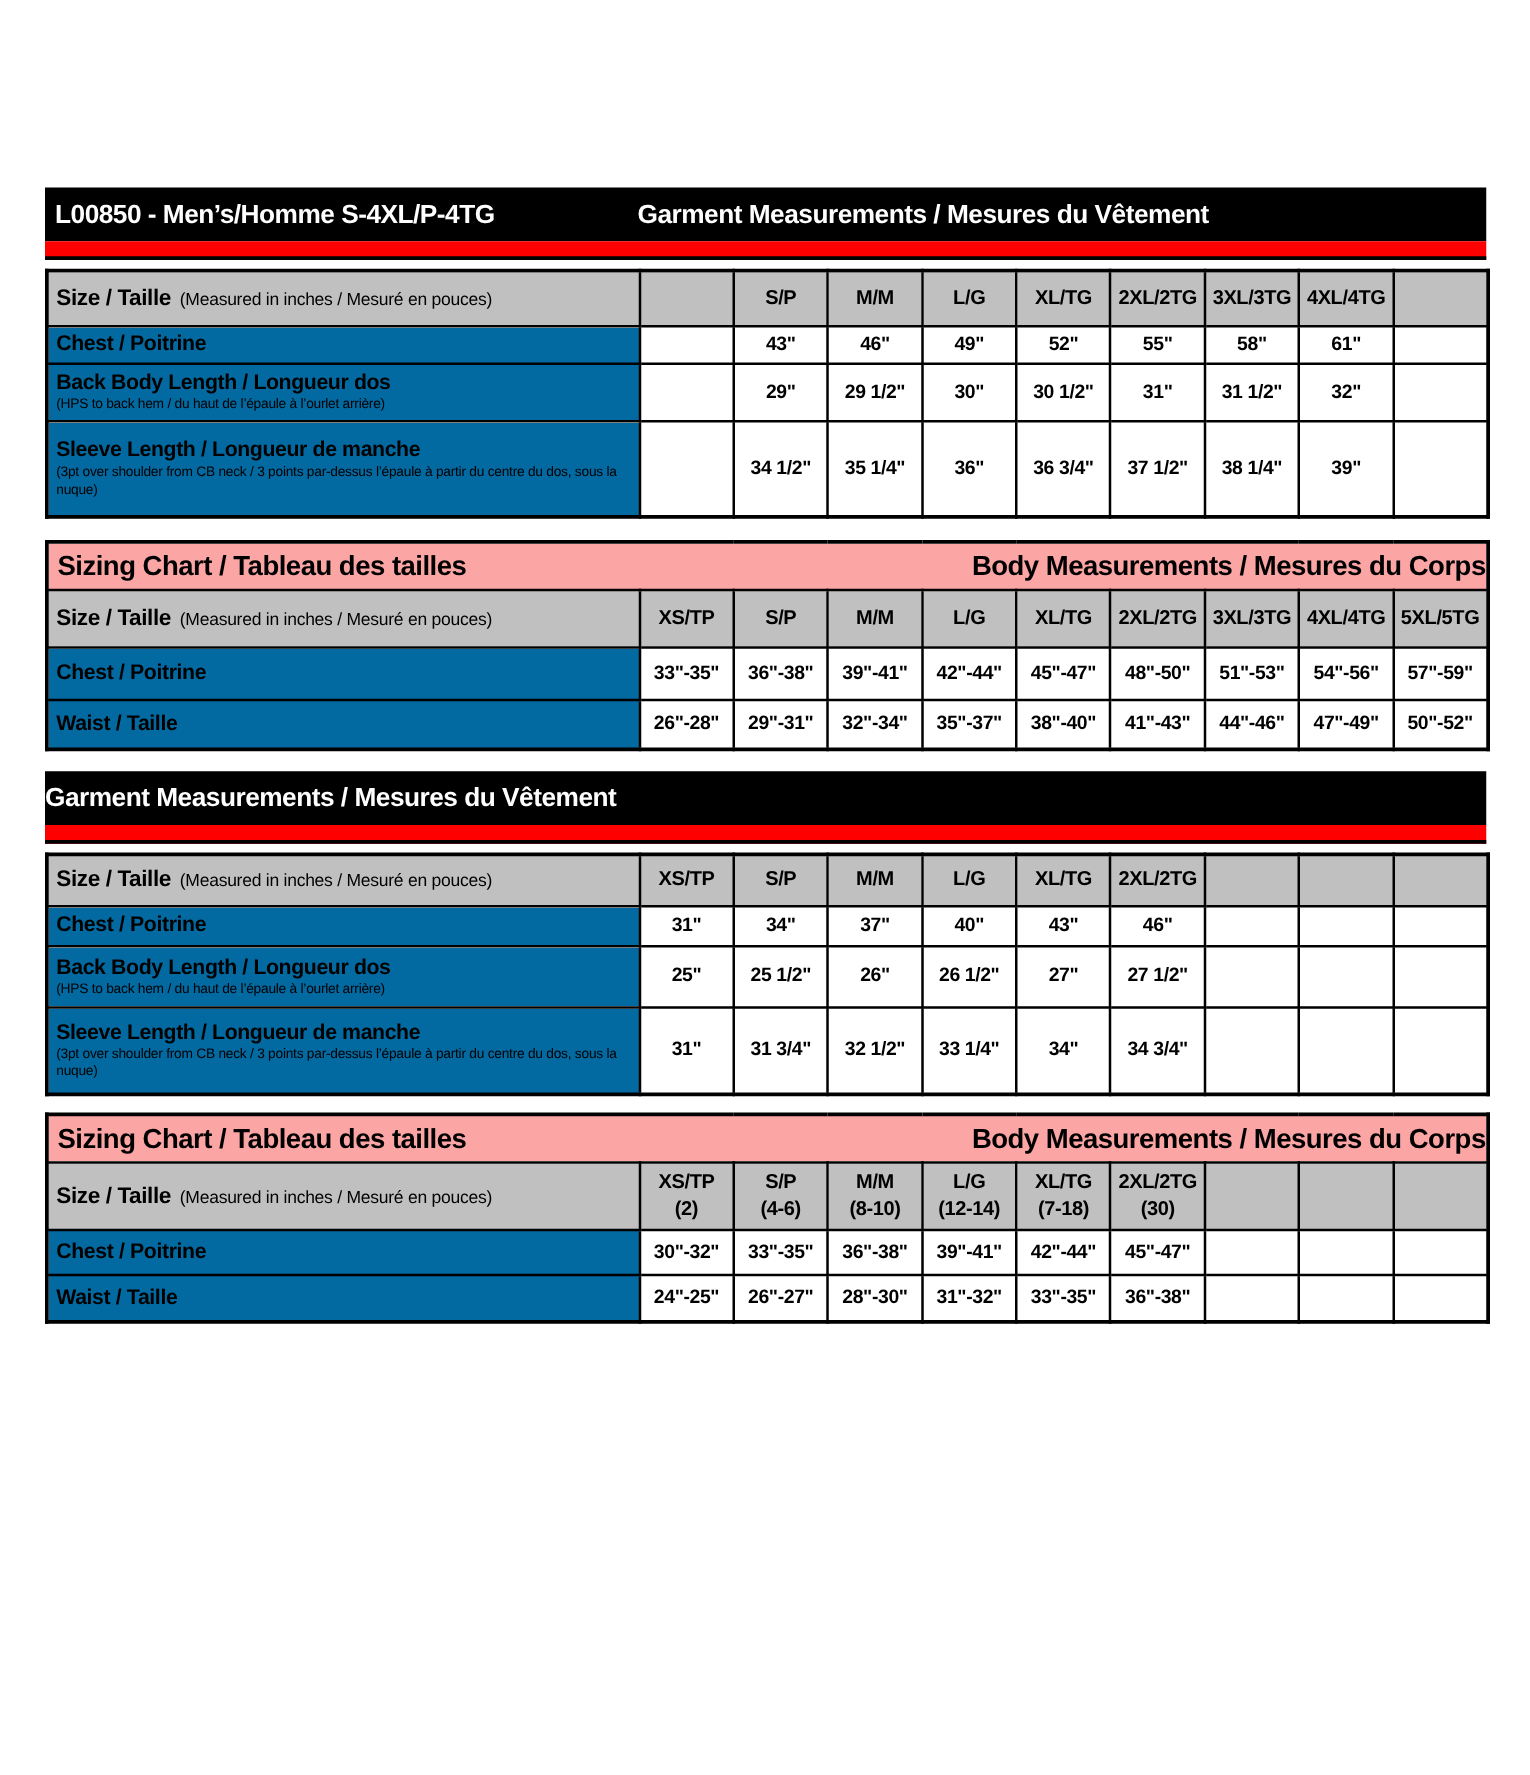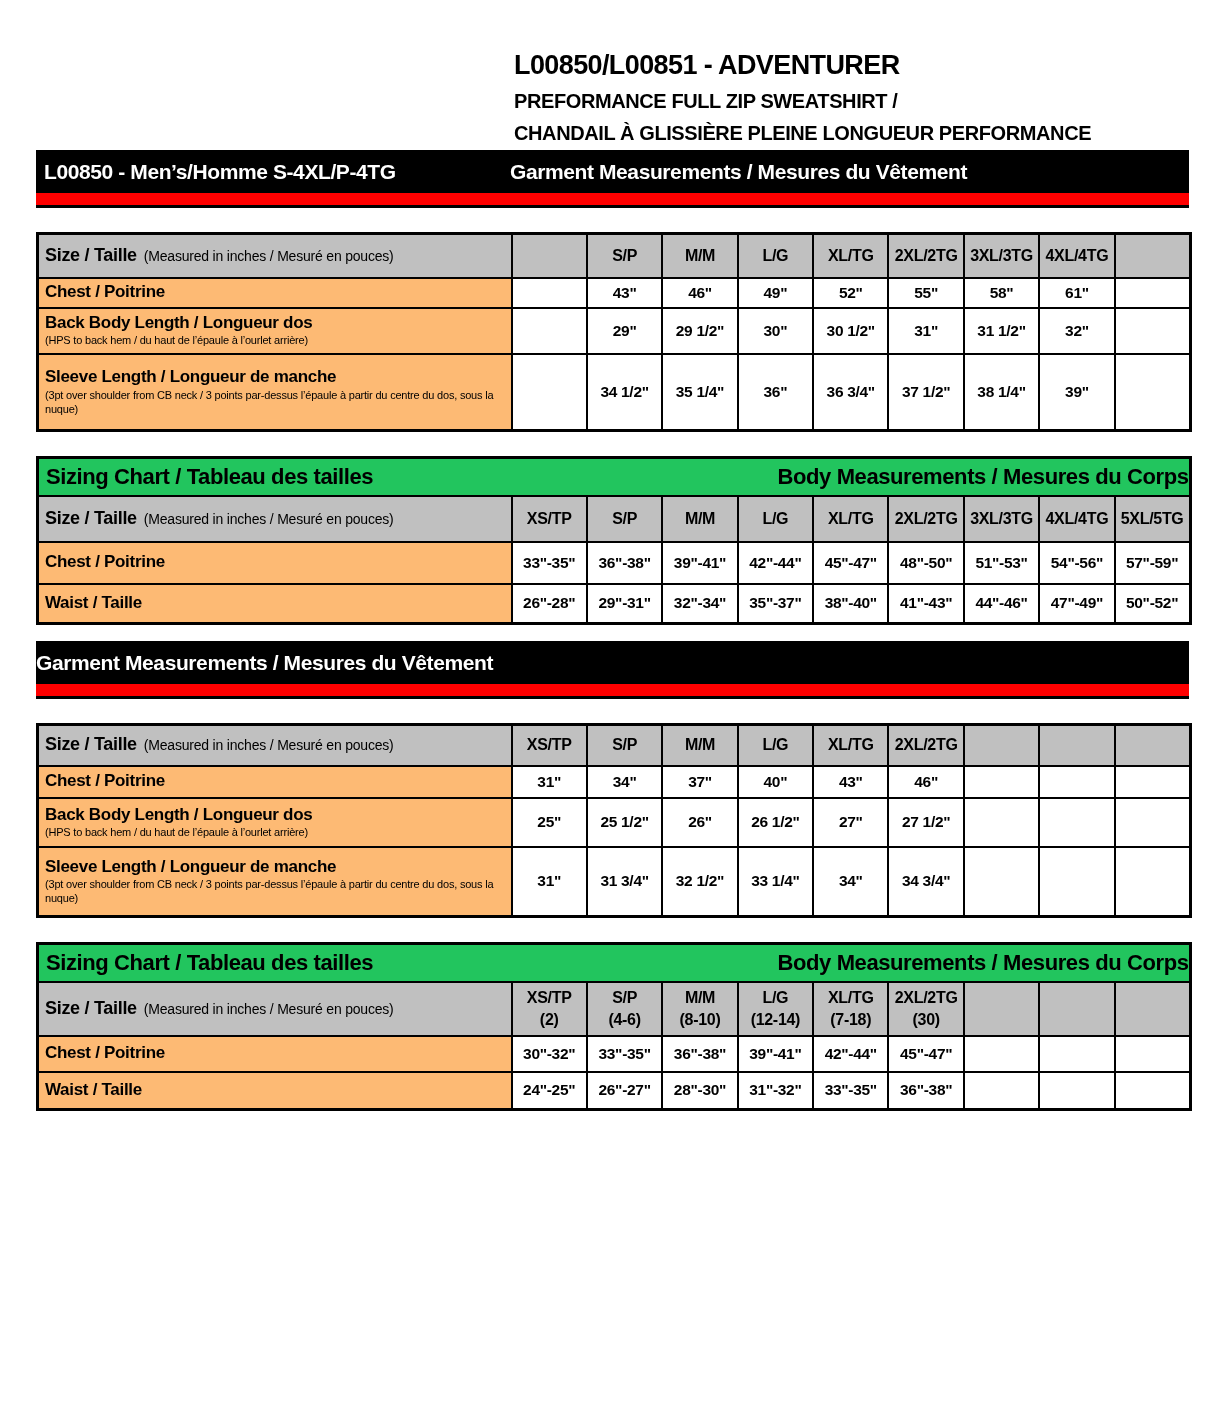--- a/index.html
+++ b/index.html
@@ -21,31 +21,31 @@
     background:#000; color:#fff; height:43px;
     display:flex; align-items:center;
     font-weight:bold; font-size:21px; letter-spacing:-0.4px;
   }
   .black-bar .bar-left { width:474px; padding-left:8px; flex:none; }
   .black-bar .bar-right { flex:1; text-align:left; }
   .red-stripe { height:15px; background:#FF0000; border-bottom:3px solid #000; }
 
   table.sheet {
     border-collapse:collapse; table-layout:fixed;
-    width:1153px; border:3px solid #000; margin-top:24px;
+    width:1153px; border:3px solid #000; margin-top:7px;
   }
   .white-head-table { margin-top:0; }
   table.sheet td { border:2px solid #000; vertical-align:middle; overflow:hidden; }
 
-  td.white-header-cell { background:#22c55e; height:38px; }
+  td.white-header-cell { background:#fca5a5; height:38px; }
   .white-header { display:flex; align-items:center; font-weight:bold; font-size:22px; letter-spacing:-0.4px; }
   .white-header .wh-left { width:466px; padding-left:7px; flex:none; }
   .white-header .wh-right { flex:1; text-align:right; }
 
-  td.label-cell { background:#fdba74; padding:2px 6px 3px 6px; }
+  td.label-cell { background:#0369a1; padding:2px 6px 3px 6px; }
   tr.size-row td { background:#C0C0C0; }
   td.data-cell { background:#fff; text-align:center; font-weight:bold; font-size:15.5px; letter-spacing:-0.3px; }
   tr.size-row td.size-cell { text-align:center; font-weight:bold; font-size:16px; letter-spacing:-0.3px; }
   .size-cell .two-line { line-height:1.35; }
   .size-label { font-weight:bold; font-size:18px; letter-spacing:-0.3px; }
   .size-note { font-weight:normal; font-size:14px; margin-left:7px; letter-spacing:-0.2px; }
   .row-label { font-weight:bold; font-size:17px; letter-spacing:-0.3px; line-height:1.25; }
   .row-sub { font-weight:normal; font-size:11px; letter-spacing:-0.2px; line-height:1.3; }
 
   
@@ -66,25 +66,20 @@
 
   .section.mens-garment { margin-top:0; }
   .section.mens-body { margin-top:17px; }
   .section.ladies-garment { margin-top:16px; }
   .section.ladies-body { margin-top:13px; }
 </style>
 </head>
 <body>
 
 <div class="header-area">
-  <div class="title-block">
-    <div class="product-title">L00850/L00851 - ADVENTURER</div>
-    <div class="product-sub">PREFORMANCE FULL ZIP SWEATSHIRT /</div>
-    <div class="product-sub">CHANDAIL À GLISSIÈRE PLEINE LONGUEUR PERFORMANCE</div>
-  </div>
 </div>
 
 <div class="content" id="tables-host">
     <div class="section mens-garment">
       <div class="black-bar">
         <span class="bar-left">L00850 - Men’s/Homme S-4XL/P-4TG</span>
         <span class="bar-right">Garment Measurements / Mesures du Vêtement</span>
       </div>
       <div class="red-stripe"></div>
       <table class="sheet mens-garment">

